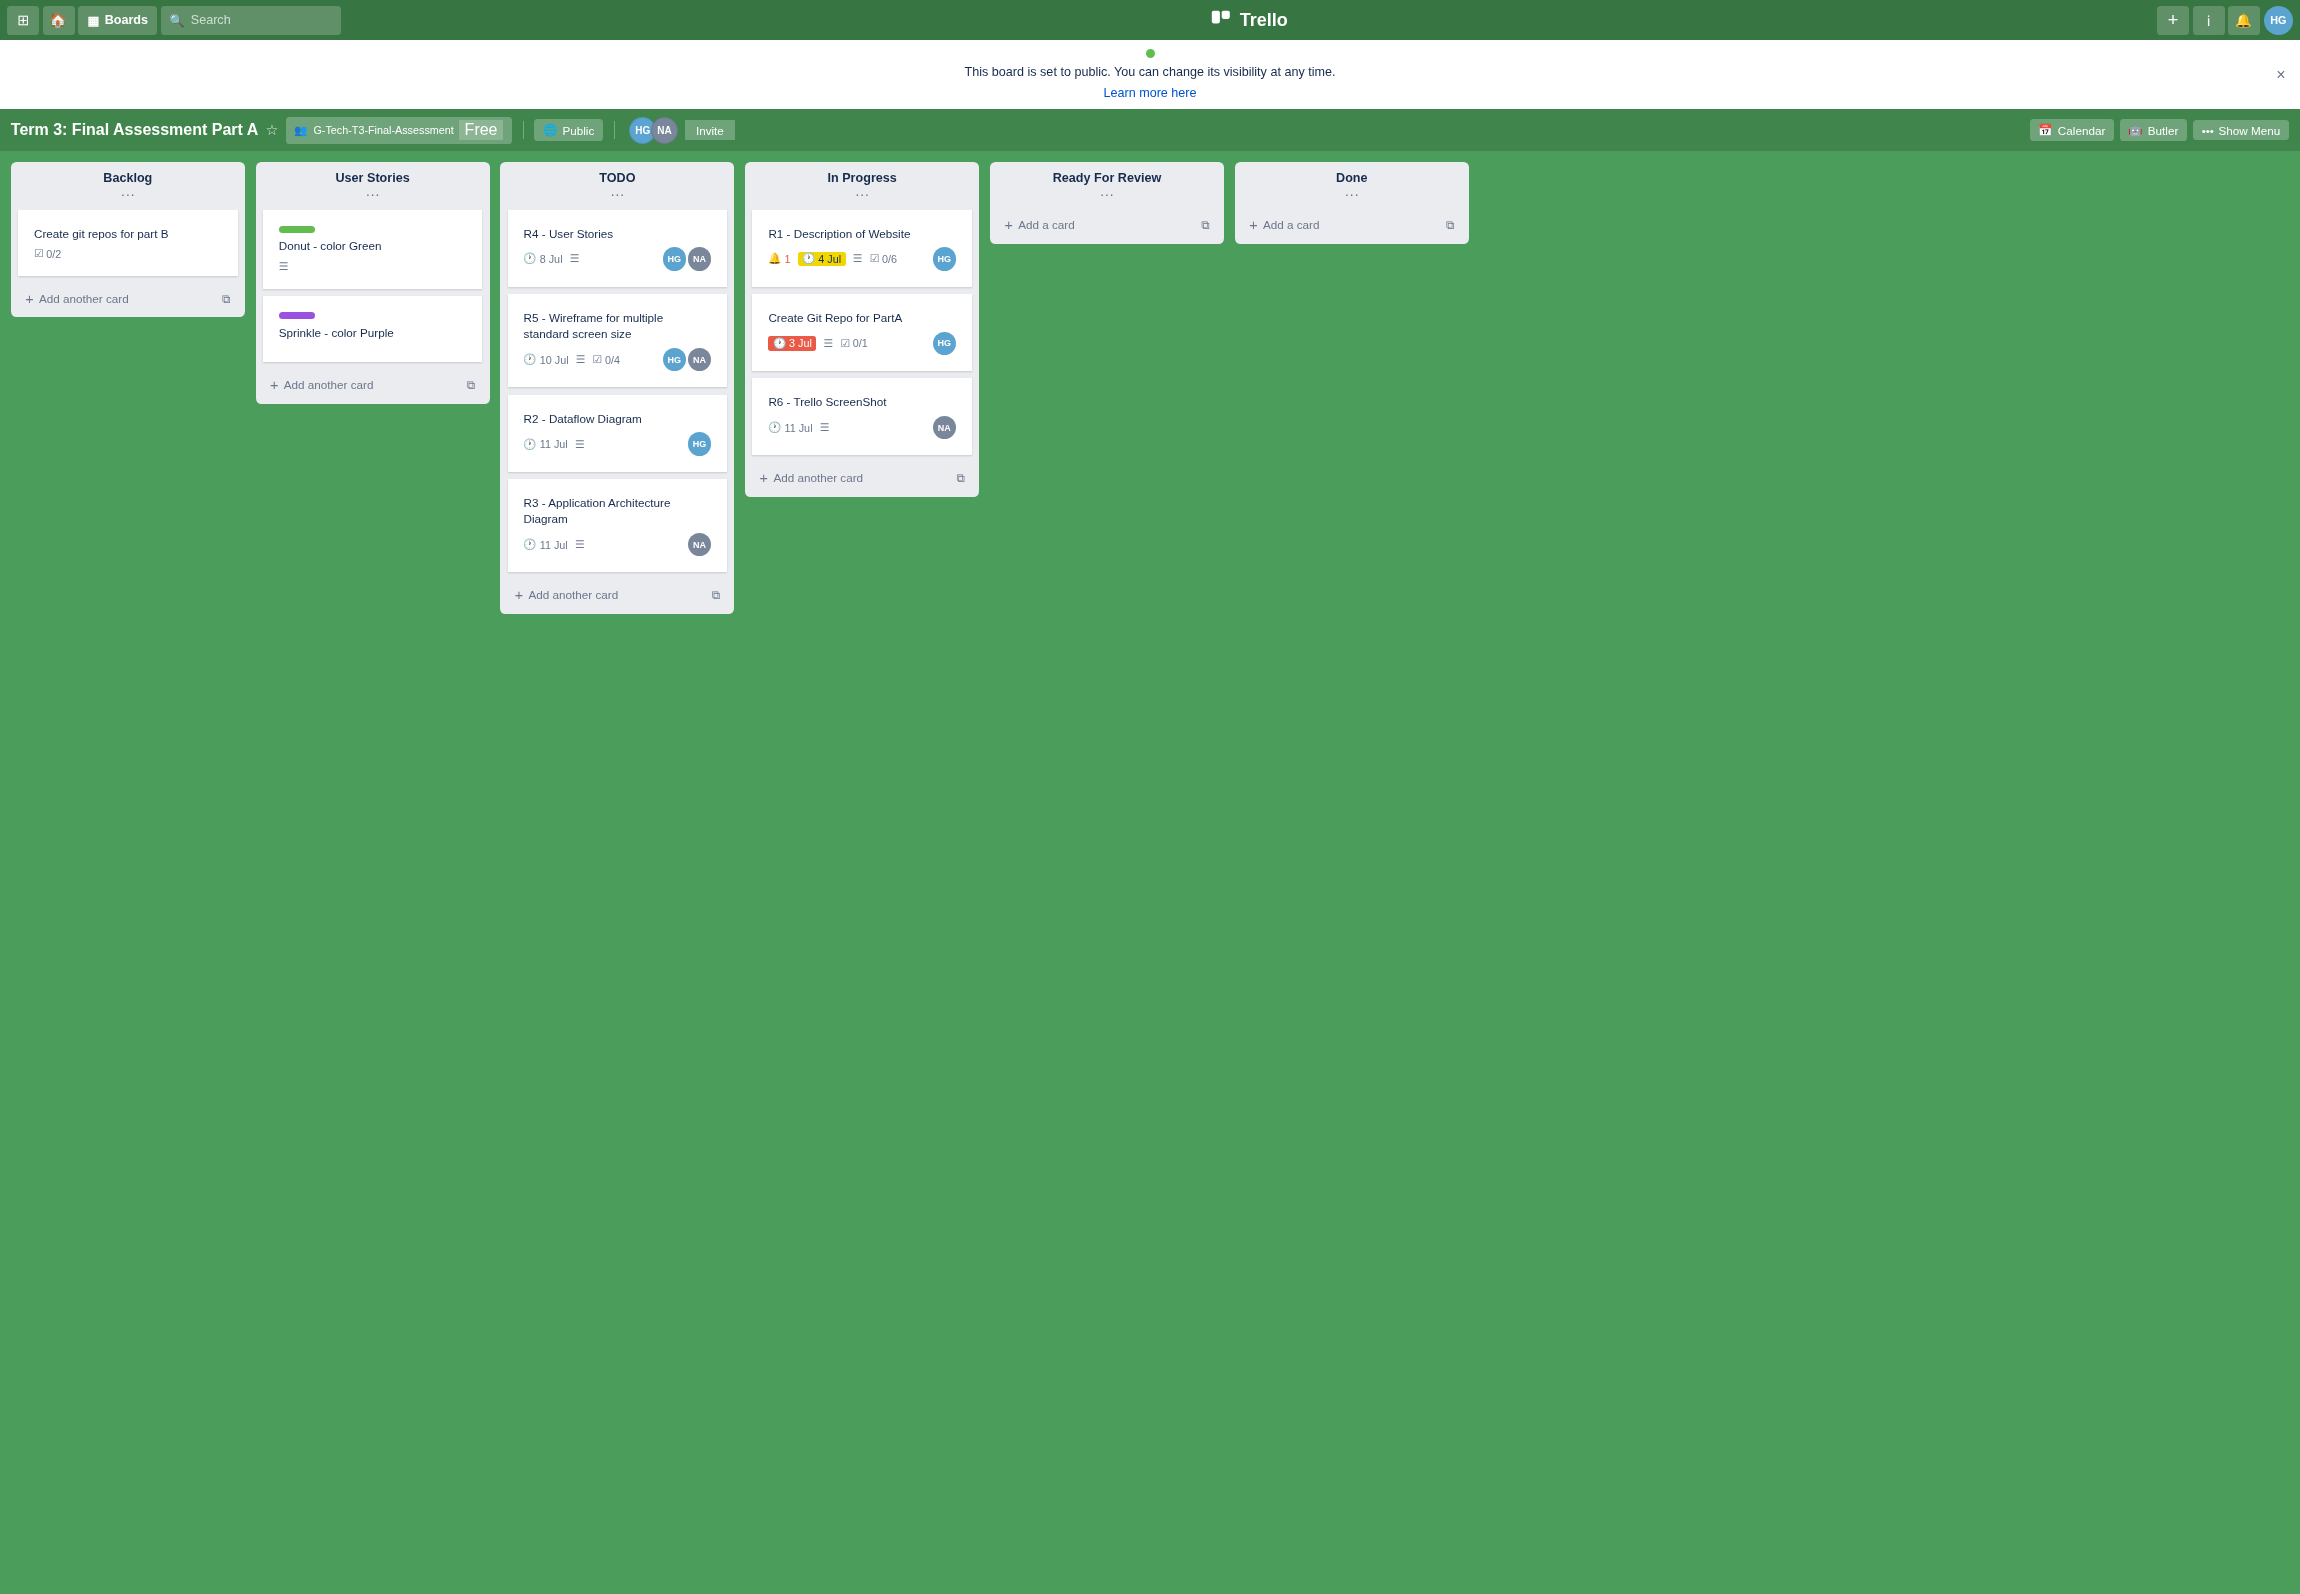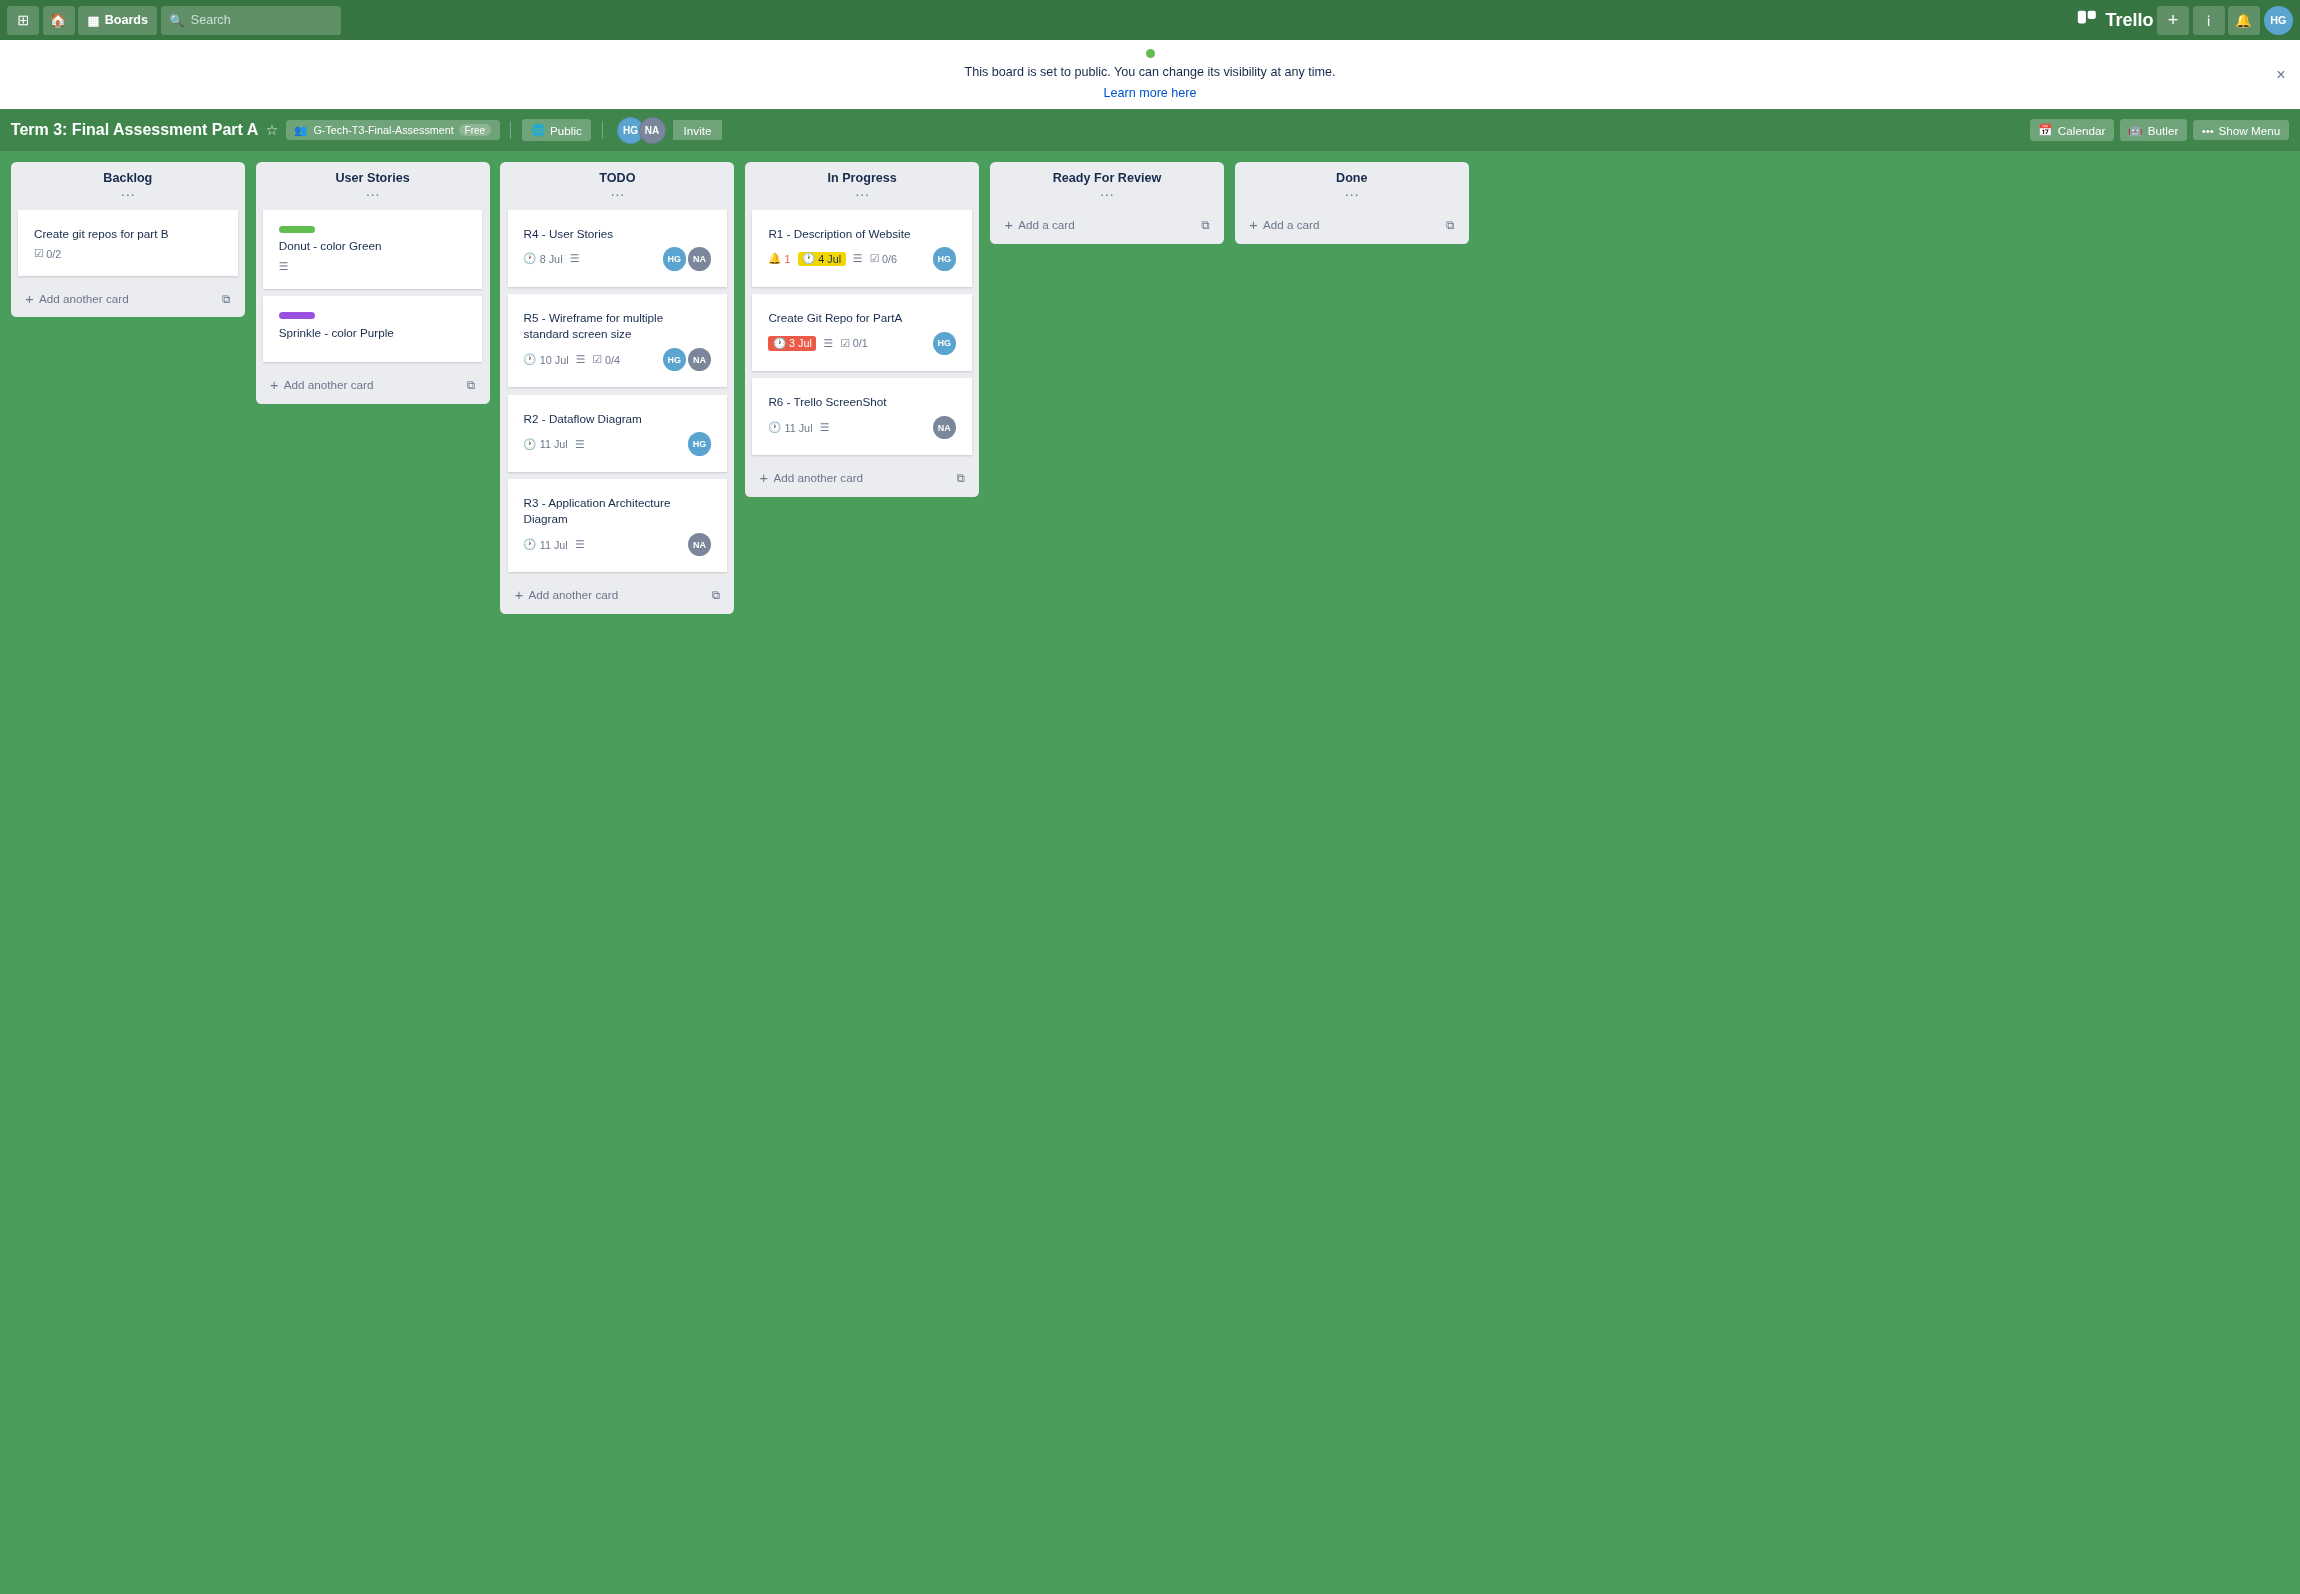--- a/index.html
+++ b/index.html
@@ -60,21 +60,21 @@
       border: none;
       color: white;
       outline: none;
       font-size: 12.6px;
       width: 100%;
     }
     .search-box input::placeholder { color: rgba(255,255,255,0.7); }
     .trello-logo {
       flex: 1;
       display: flex;
-      justify-content: flex-end;
+      justify-content: center;
       align-items: center;
       color: white;
       font-size: 18px;
       font-weight: bold;
       gap: 8px;
     }
     .nav-right {
       display: flex;
       align-items: center;
       gap: 3.6px;
@@ -146,23 +146,23 @@
       font-size: 10.8px;
       padding: 3.6px 9px;
       border-radius: 3.6px;
       display: flex;
       align-items: center;
       gap: 5.4px;
     }
     .free-badge {
       background: rgba(255,255,255,0.2);
       color: white;
-      font-size: 10px;
+      font-size: 16px;
       padding: 0.9px 5.4px;
-      border-radius: 6px;
+      border-radius: 0;
     }
     .divider-v { width: 0.9px; height: 18px; background: rgba(255,255,255,0.3); margin: 0 3.6px; }
     .public-btn {
       background: rgba(255,255,255,0.25);
       border: none;
       color: white;
       font-size: 11.7px;
       padding: 3.6px 9px;
       border-radius: 3.6px;
       cursor: pointer;

